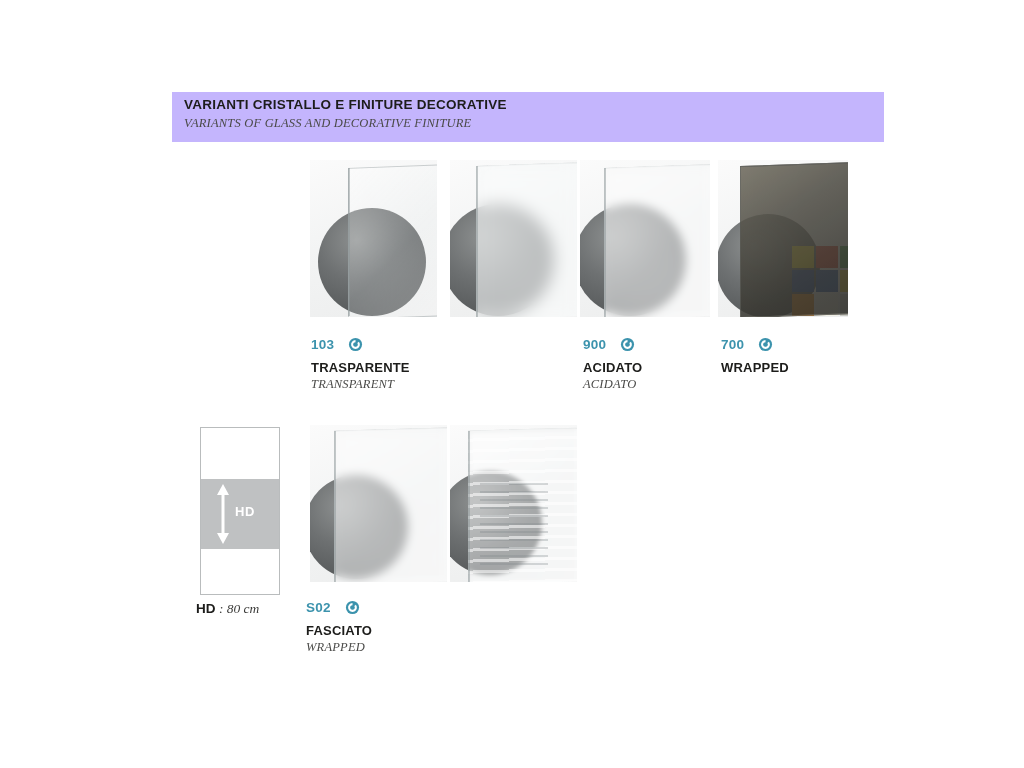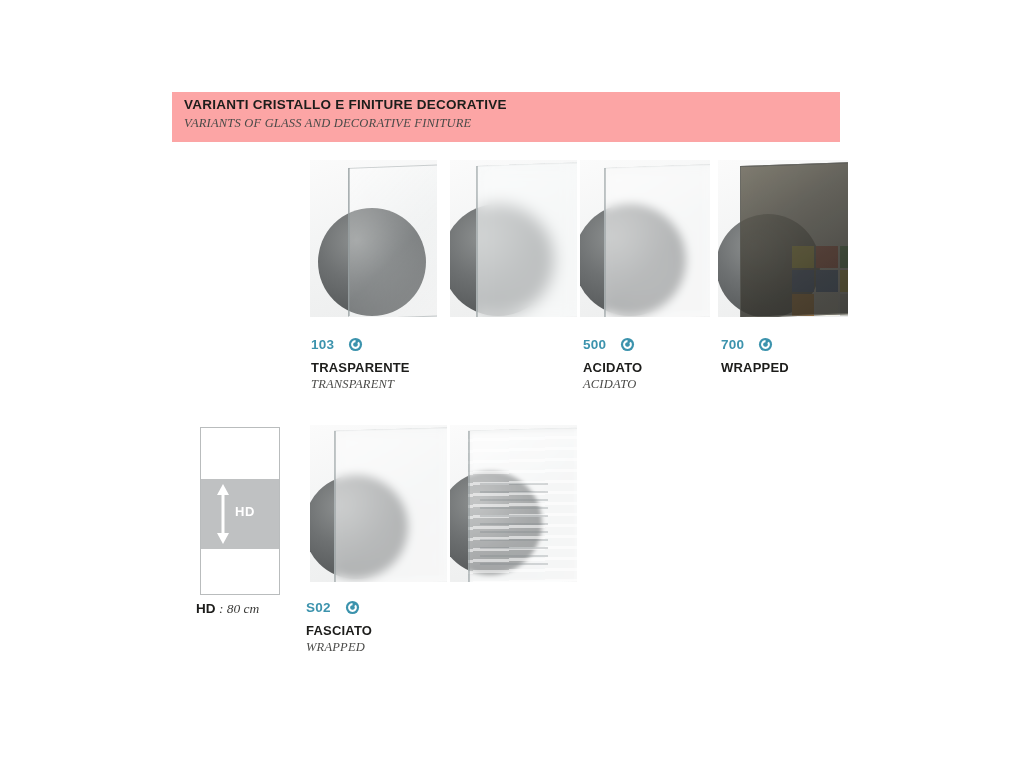--- a/index.html
+++ b/index.html
@@ -7,21 +7,22 @@
   body{
     width:1024px;height:768px;background:#ffffff;overflow:hidden;
     font-family:"Liberation Sans", sans-serif;
     -webkit-font-smoothing:antialiased;
   }
   .page{position:relative;width:1024px;height:768px;}
 
   
   .header-band{
     position:absolute;left:172px;top:92px;width:668px;height:50px;
-    background:#fca5a5;
+    background:#c4b5fd;
+    padding-left:44px;
   }
   .header-title{
     position:absolute;left:12px;top:5px;
     font-size:13.5px;font-weight:bold;letter-spacing:.25px;color:#1d1d1b;
     font-family:"Liberation Sans", sans-serif;
   }
   .header-sub{
     position:absolute;left:12px;top:24px;
     font-size:12.5px;font-style:italic;color:#4a4a48;letter-spacing:.2px;
     font-family:"Liberation Serif", serif;
@@ -169,21 +170,21 @@
         <path d="M8 3.3a4.7 4.7 0 1 0 3.6 1.7L9.9 6.4A2.5 2.5 0 1 1 8 5.5z" fill="#ffffff"></path>
       </svg>
     </div>
     <div class="name">TRASPARENTE</div>
     <div class="name-en">TRANSPARENT</div>
   </div>
 
 
   <div class="label" style="left:583px;top:336px;">
     <div class="code-row">
-      <span class="code">500</span>
+      <span class="code">900</span>
       <svg class="cmark" viewBox="0 0 16 16">
         <circle cx="8" cy="8" r="7" fill="#3c93ad"></circle>
         <path d="M8 3.3a4.7 4.7 0 1 0 3.6 1.7L9.9 6.4A2.5 2.5 0 1 1 8 5.5z" fill="#ffffff"></path>
       </svg>
     </div>
     <div class="name">ACIDATO</div>
     <div class="name-en">ACIDATO</div>
   </div>
 
   <div class="label" style="left:721px;top:336px;">

